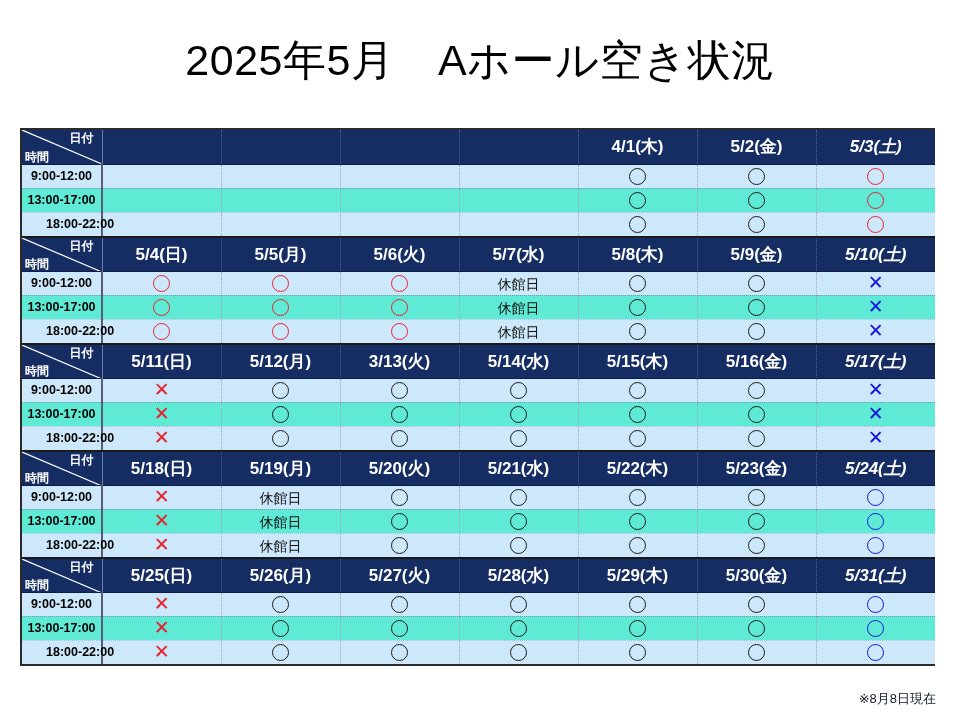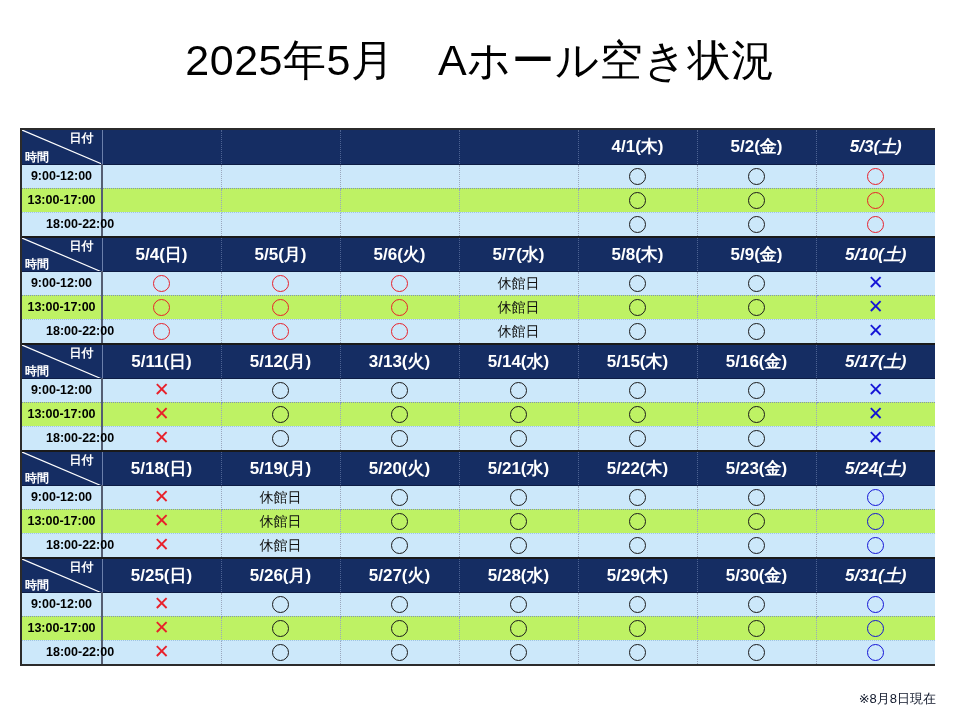--- a/index.html
+++ b/index.html
@@ -115,21 +115,21 @@
     vertical-align: middle;
     padding: 0;
     font-size: 14px;
     border-right: 1px dotted #9aa7bd;
     box-sizing: border-box;
   }
   tr.slot-row > td.cell:last-child { border-right: none; }
 
   
   tr.band-a > th.timelabel, tr.band-a > td.cell { background: #CCE8FA; }
-  tr.band-b > th.timelabel, tr.band-b > td.cell { background: #bef264; }
+  tr.band-b > th.timelabel, tr.band-b > td.cell { background: #5eead4; }
 
   tr.band-a > td.cell { border-bottom: 1px dotted #7f93b4; }
   tr.band-b > td.cell { border-bottom: 1px dotted #9fc4e2; }
   tr.slot-row.last > td.cell { border-bottom: none; }
   tr.band-a > th.timelabel { border-bottom: 1px dotted #7f93b4; }
   tr.band-b > th.timelabel { border-bottom: 1px dotted #9fc4e2; }
   tr.slot-row.last > th.timelabel { border-bottom: none; padding-left: 24px; }
 
   
   .mk {
@@ -149,21 +149,20 @@
     font-weight: bold;
     vertical-align: middle;
     position: relative;
     top: -1px;
   }
   .mk-text {
     font-size: 14px;
     color: #111111;
     vertical-align: middle;
     white-space: nowrap;
-    font-family: Liberation Serif, serif;
   }
   .c-black { color: #1a1a1a; }
   .c-red   { color: #e8212b; }
   .c-blue  { color: #1414d6; }
 
   #footer-note {
     position: absolute;
     right: 24px;
     bottom: 12px;
     font-size: 13px;

